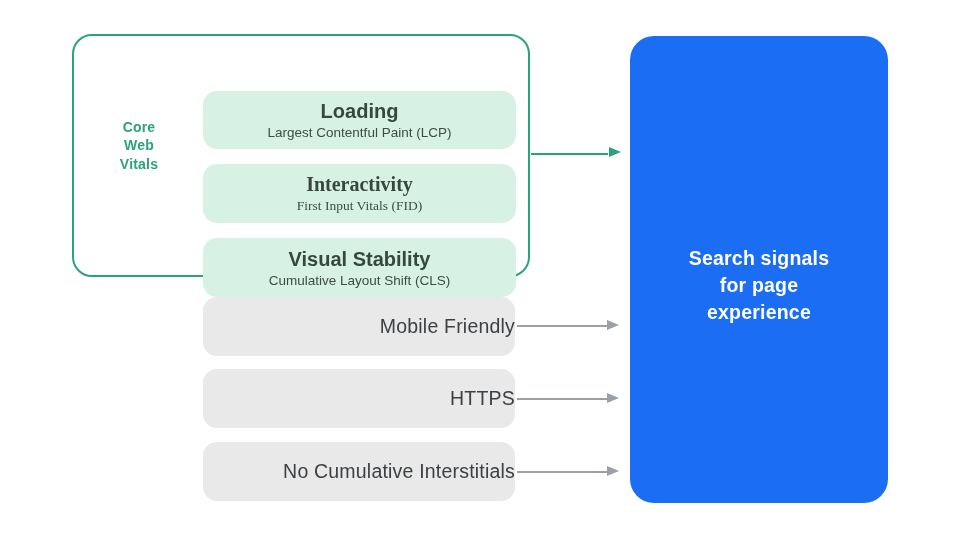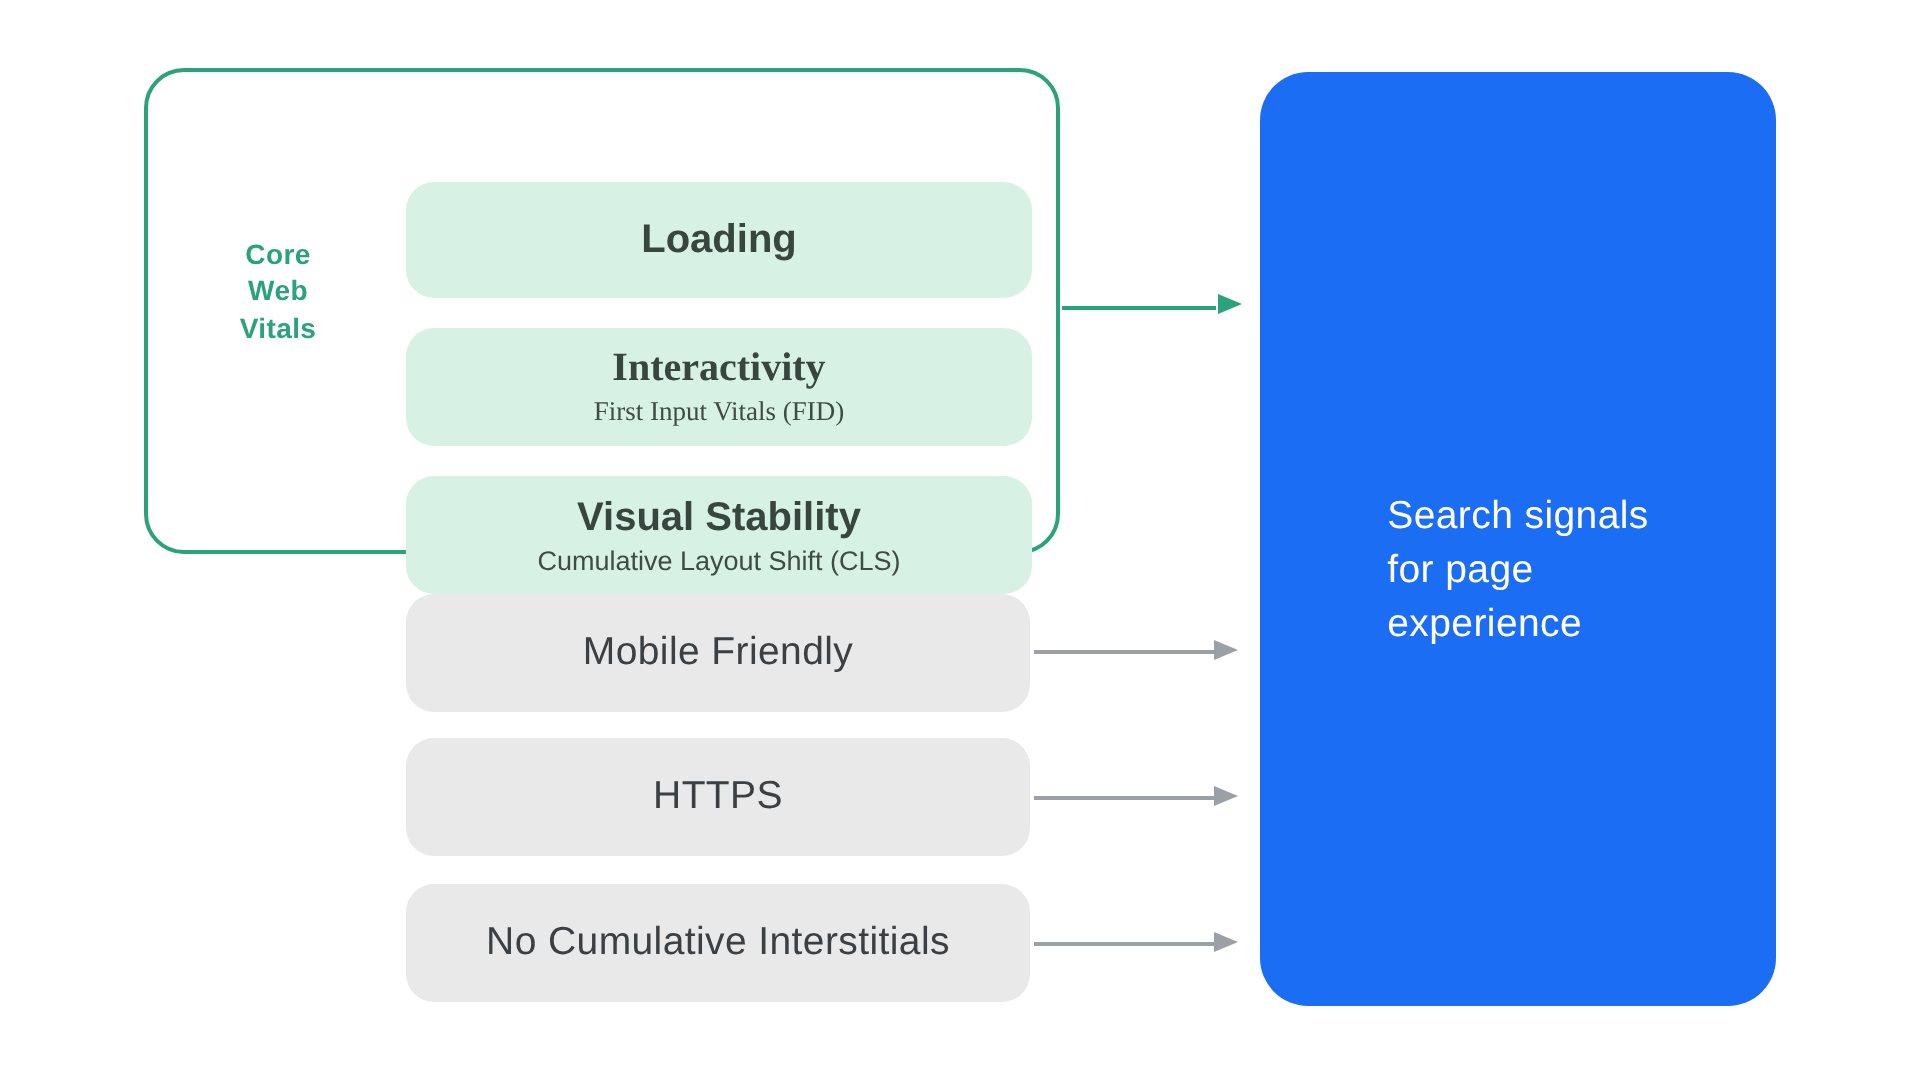--- a/index.html
+++ b/index.html
@@ -78,21 +78,21 @@
 
   
   .signal-box {
     position: absolute;
     left: 203px;
     width: 312px; height: 59px;
     background: var(--gray-fill);
     border-radius: 14px;
     display: flex;
     align-items: center;
-    justify-content: center;
+    justify-content: flex-end;
     text-align: center;
   }
   .signal-box.s0 { top: 297px; }
   .signal-box.s1 { top: 369px; }
   .signal-box.s2 { top: 442px; }
   .signal-label {
     font-size: 19.5px;
     color: var(--gray-text);
     letter-spacing: 0.2px;
   }
@@ -128,41 +128,42 @@
     width: 258px; height: 467px;
     background: var(--blue-fill);
     border-radius: 24px;
     display: flex;
     align-items: center;
     justify-content: center;
   }
   .result-label {
     color: var(--white-text);
     font-size: 19.5px;
-    font-weight: normal;
+    font-weight: bold;
     line-height: 1.4;
-    text-align: left;
+    text-align: center;
     white-space: pre-line;
     letter-spacing: 0.2px;
     margin-top: 32px;
   }
 </style>
 </head>
 <body>
 
 <div class="canvas">
 
   <div class="cwv-outer"></div>
 
   <div class="cwv-label">Core
 Web
 Vitals</div>
 
   <div class="metric-box m0">
     <div class="metric-title">Loading</div>
+    <div class="metric-subtitle">Largest Contentful Paint (LCP)</div>
   </div>
 
   <div class="metric-box m1">
     <div class="metric-title">Interactivity</div>
     <div class="metric-subtitle">First Input Vitals (FID)</div>
   </div>
 
   <div class="metric-box m2">
     <div class="metric-title">Visual Stability</div>
     <div class="metric-subtitle">Cumulative Layout Shift (CLS)</div>

